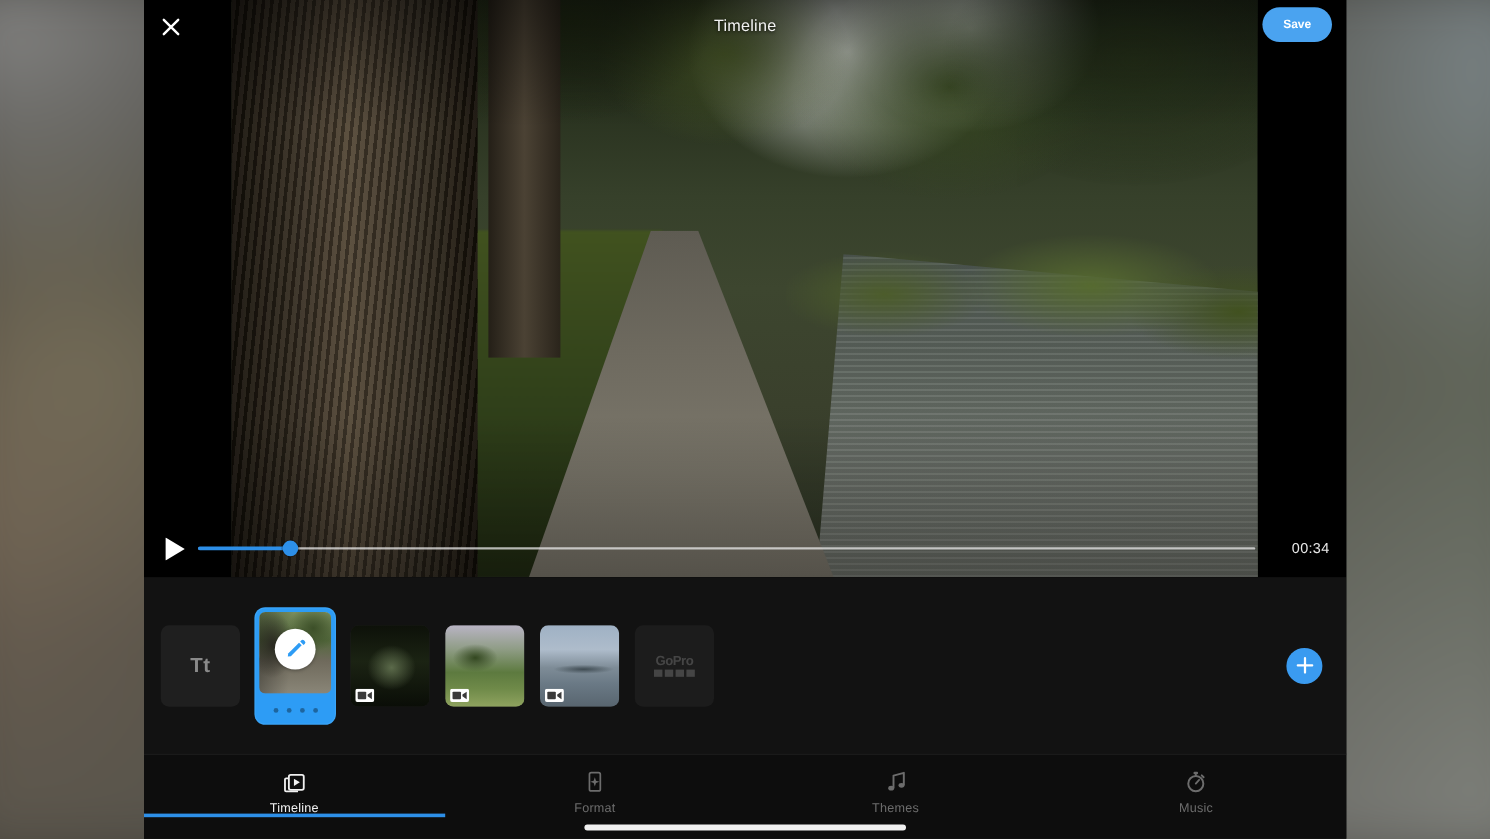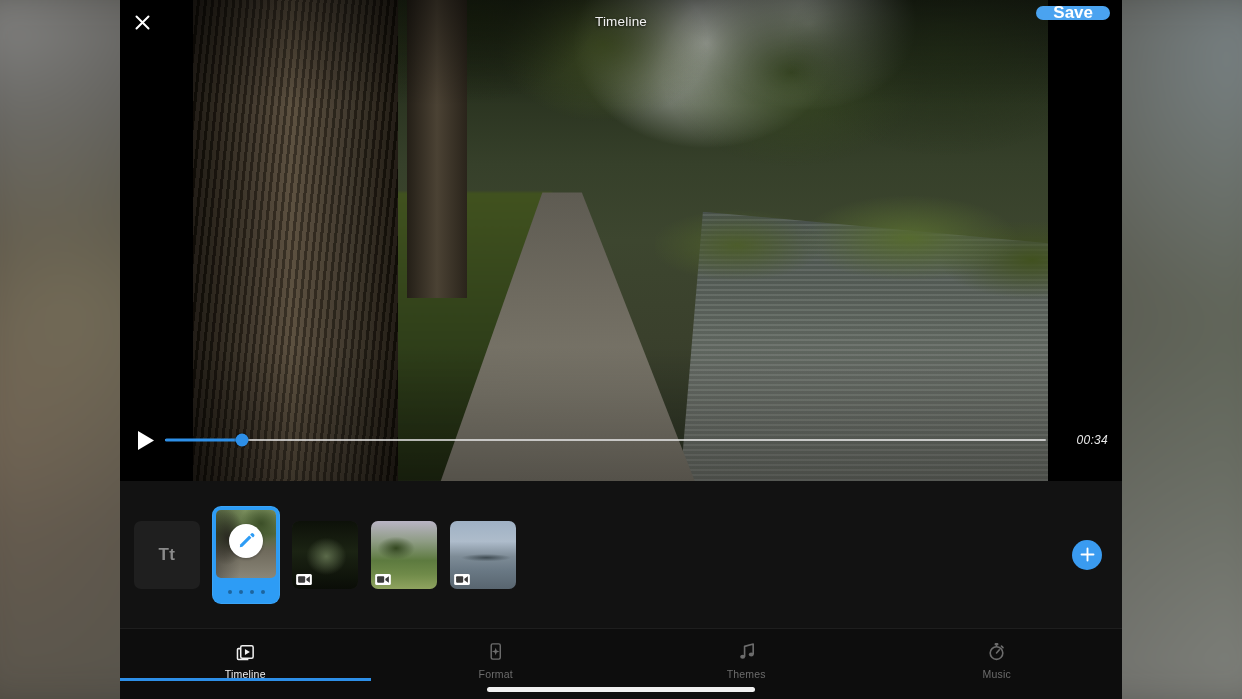--- a/index.html
+++ b/index.html
@@ -42,23 +42,23 @@
   }
   .close-btn svg{ display:block; }
   .title{
     position:absolute; left:0; top:0; width:100%; height:42px;
     display:flex; align-items:center; justify-content:center;
     color:#f2f2f2; font-size:13.5px; letter-spacing:.2px;
     text-shadow:0 1px 3px rgba(0,0,0,.85);
   }
   .save-btn{
     position:absolute; right:12px; top:6px;
-    min-width:58px; height:14px; padding:0 17px;
+    min-width:58px; height:29px; padding:0 17px;
     border-radius:15px; background:#4aa3f0;
-    color:#ffffff; font-size:17px; font-weight:bold;
+    color:#ffffff; font-size:10px; font-weight:bold;
     display:flex; align-items:center; justify-content:center;
     cursor:pointer;
   }
 
   
   .stage{
     position:absolute; left:0; top:0; width:1002px; height:481px;
     background:#000;
     overflow:hidden;
   }
@@ -127,22 +127,22 @@
       radial-gradient(ellipse 150px 60px at 62% 55%, #566a30 0%, rgba(86,106,48,0) 72%),
       radial-gradient(ellipse 130px 55px at 92% 70%, #41511f 0%, rgba(65,81,31,0) 72%);
   }
   .v-grade{
     position:absolute; inset:0;
     background:linear-gradient(180deg, rgba(0,0,0,.45) 0%, rgba(0,0,0,0) 22%, rgba(0,0,0,0) 72%, rgba(0,0,0,.35) 100%);
   }
 
   
   .transport{
-    position:absolute; left:0; bottom:17px; width:100%; height:48px; z-index:20;
-    display:flex; align-items:center;font-style:italic;
+    position:absolute; left:0; bottom:0; width:100%; height:48px; z-index:20;
+    display:flex; align-items:center;
   }
   .play-btn{
     position:absolute; left:12px; top:50%; transform:translateY(-50%);
     width:26px; height:26px; display:flex; align-items:center; justify-content:center;
     cursor:pointer;
   }
   .scrub{
     position:absolute; left:45px; right:76px; top:50%; transform:translateY(-50%);
     height:14px; cursor:pointer;
   }
@@ -367,20 +367,31 @@
 
       <div class="clip">
         <div class="thumb th-4"></div>
         <svg class="cam" viewBox="0 0 20 14">
           <rect x="0" y="0" width="20" height="14" rx="2" fill="#ffffff"></rect>
           <rect x="2.5" y="3" width="9" height="8" rx="1" fill="#3a3a3a"></rect>
           <polygon points="13,6 17.5,3 17.5,11 13,8" fill="#3a3a3a"></polygon>
         </svg>
       </div>
 
+      <div class="clip th-gopro">
+        <div class="gopro-logo">
+          <div class="gopro-word">GoPro</div>
+          <div class="gopro-bars">
+            <i></i>
+            <i></i>
+            <i></i>
+            <i></i>
+          </div>
+        </div>
+      </div>
 
     </div>
 
     <div class="add-btn">
       <svg width="15" height="15" viewBox="0 0 16 16">
         <path d="M8 1.6 V14.4 M1.6 8 H14.4" stroke="#ffffff" stroke-width="2" stroke-linecap="round"></path>
       </svg>
     </div>
   </div>
 

